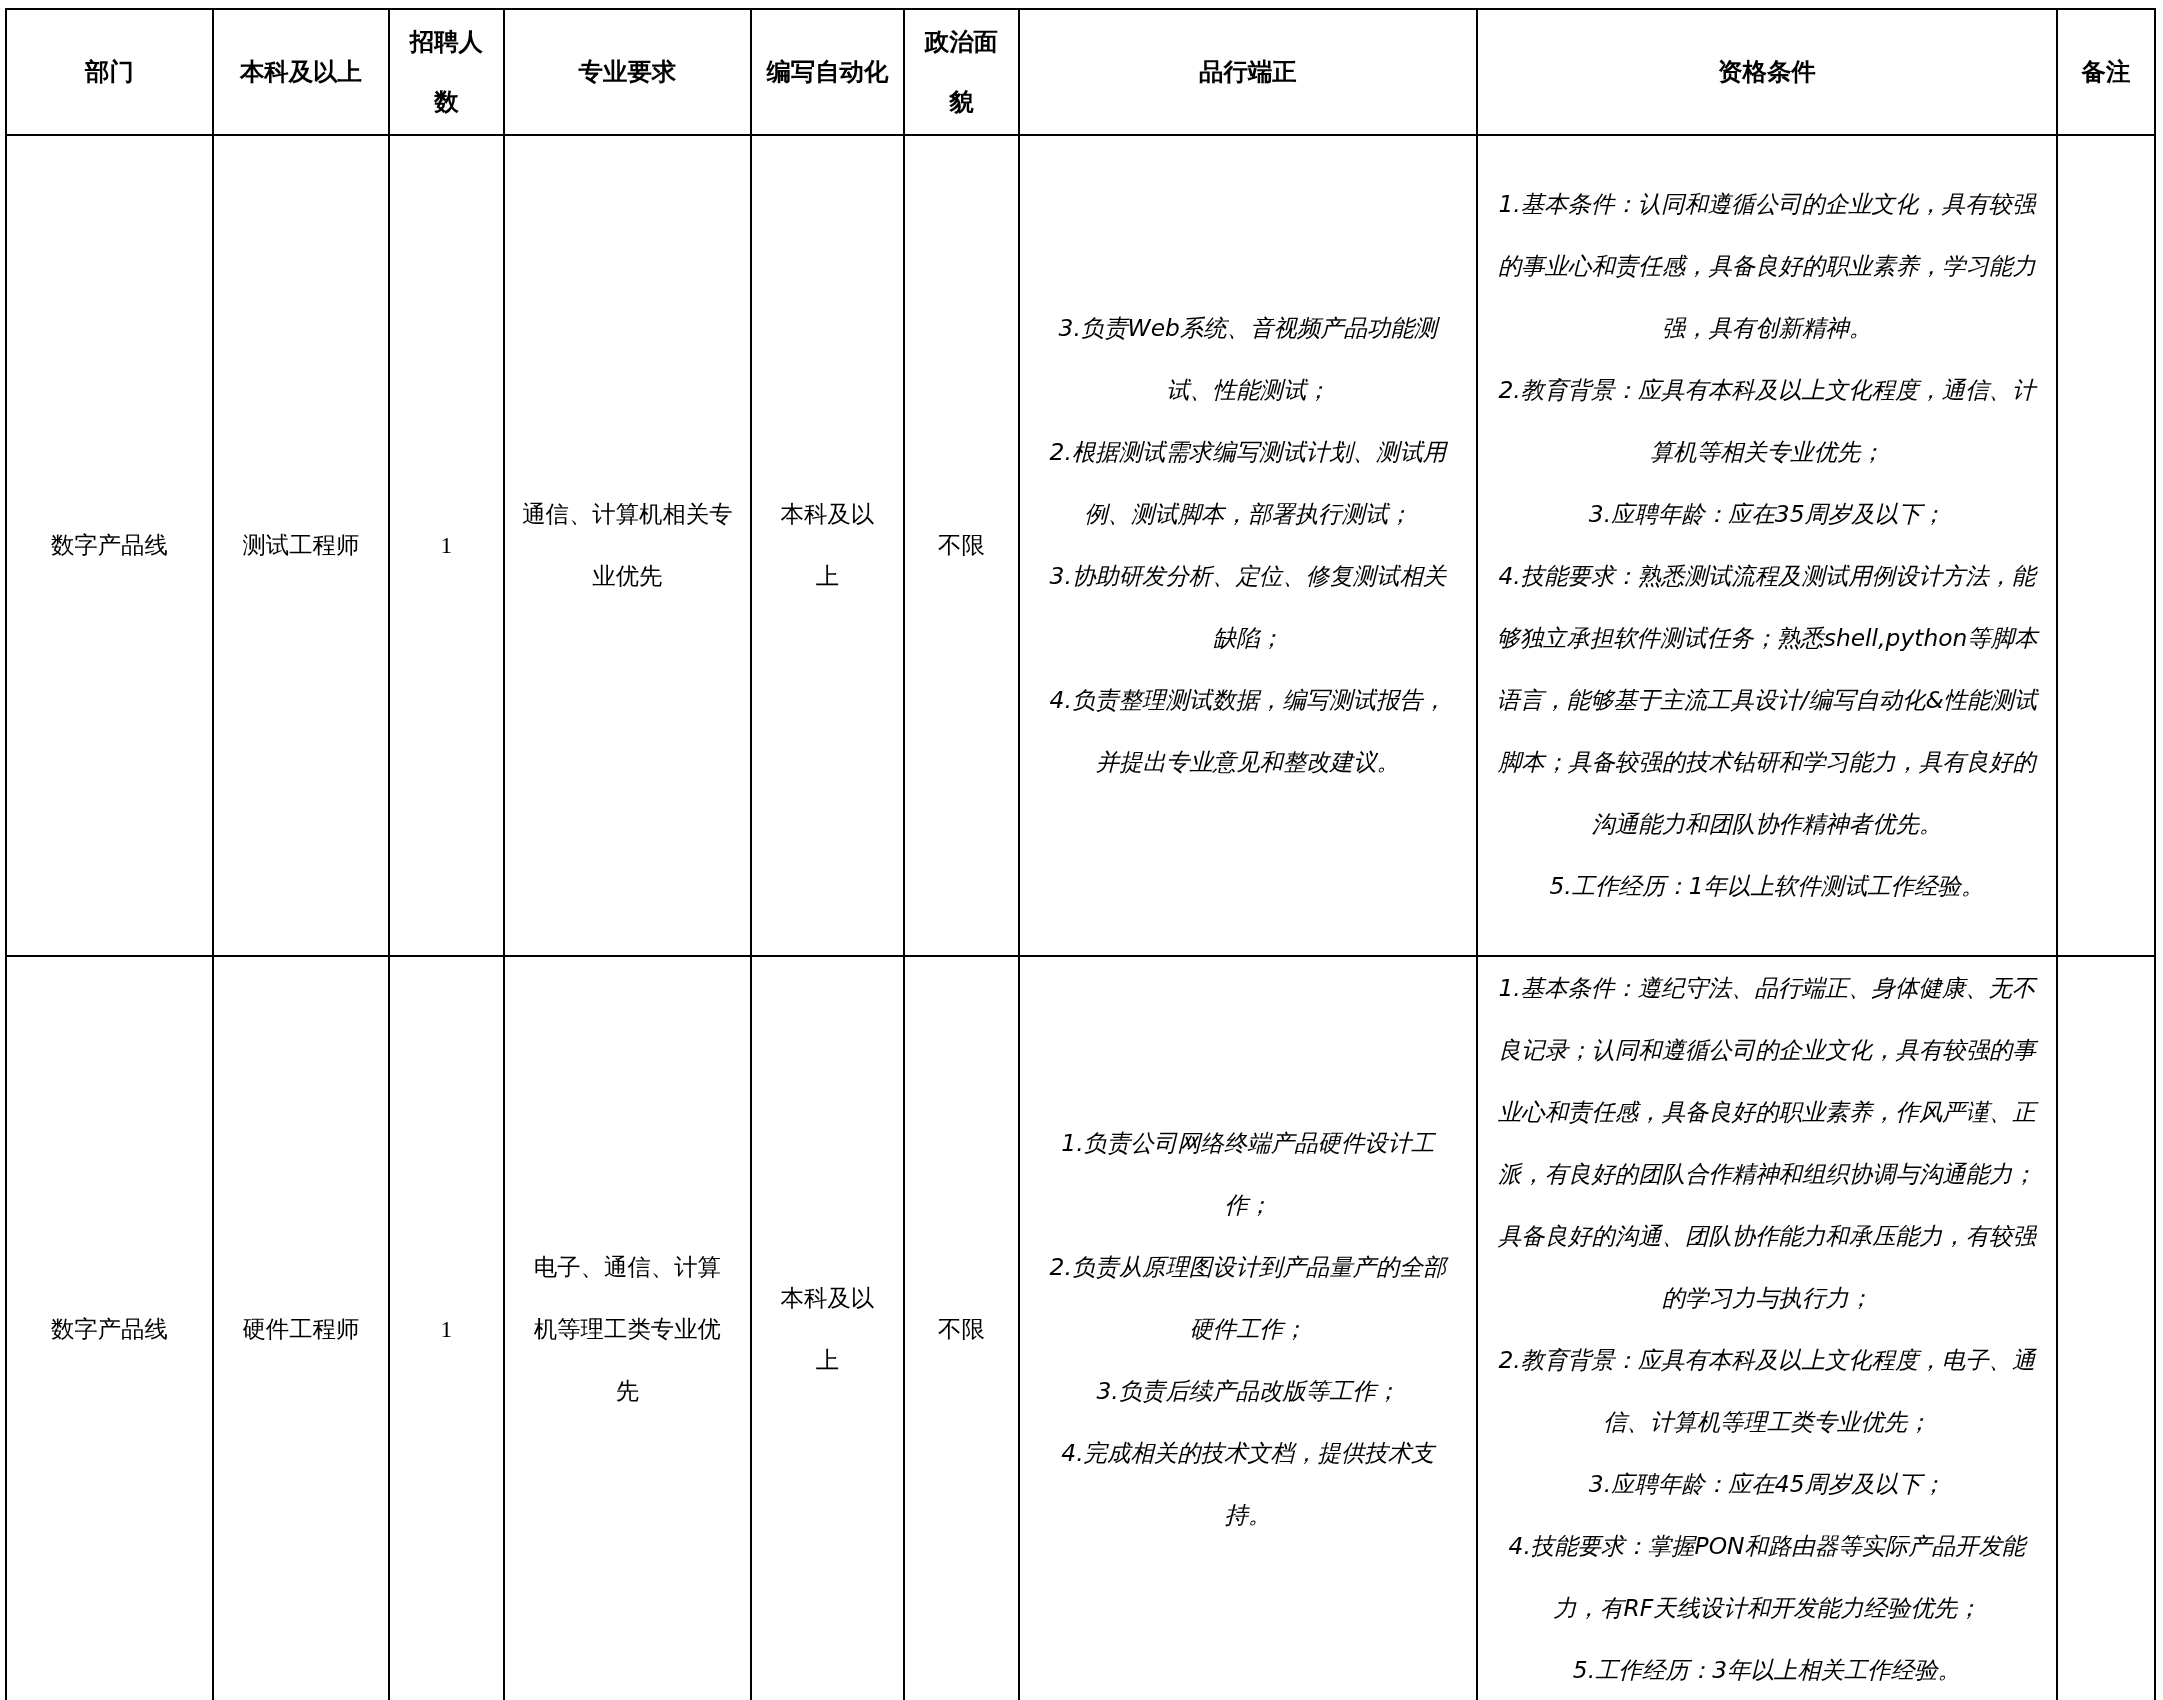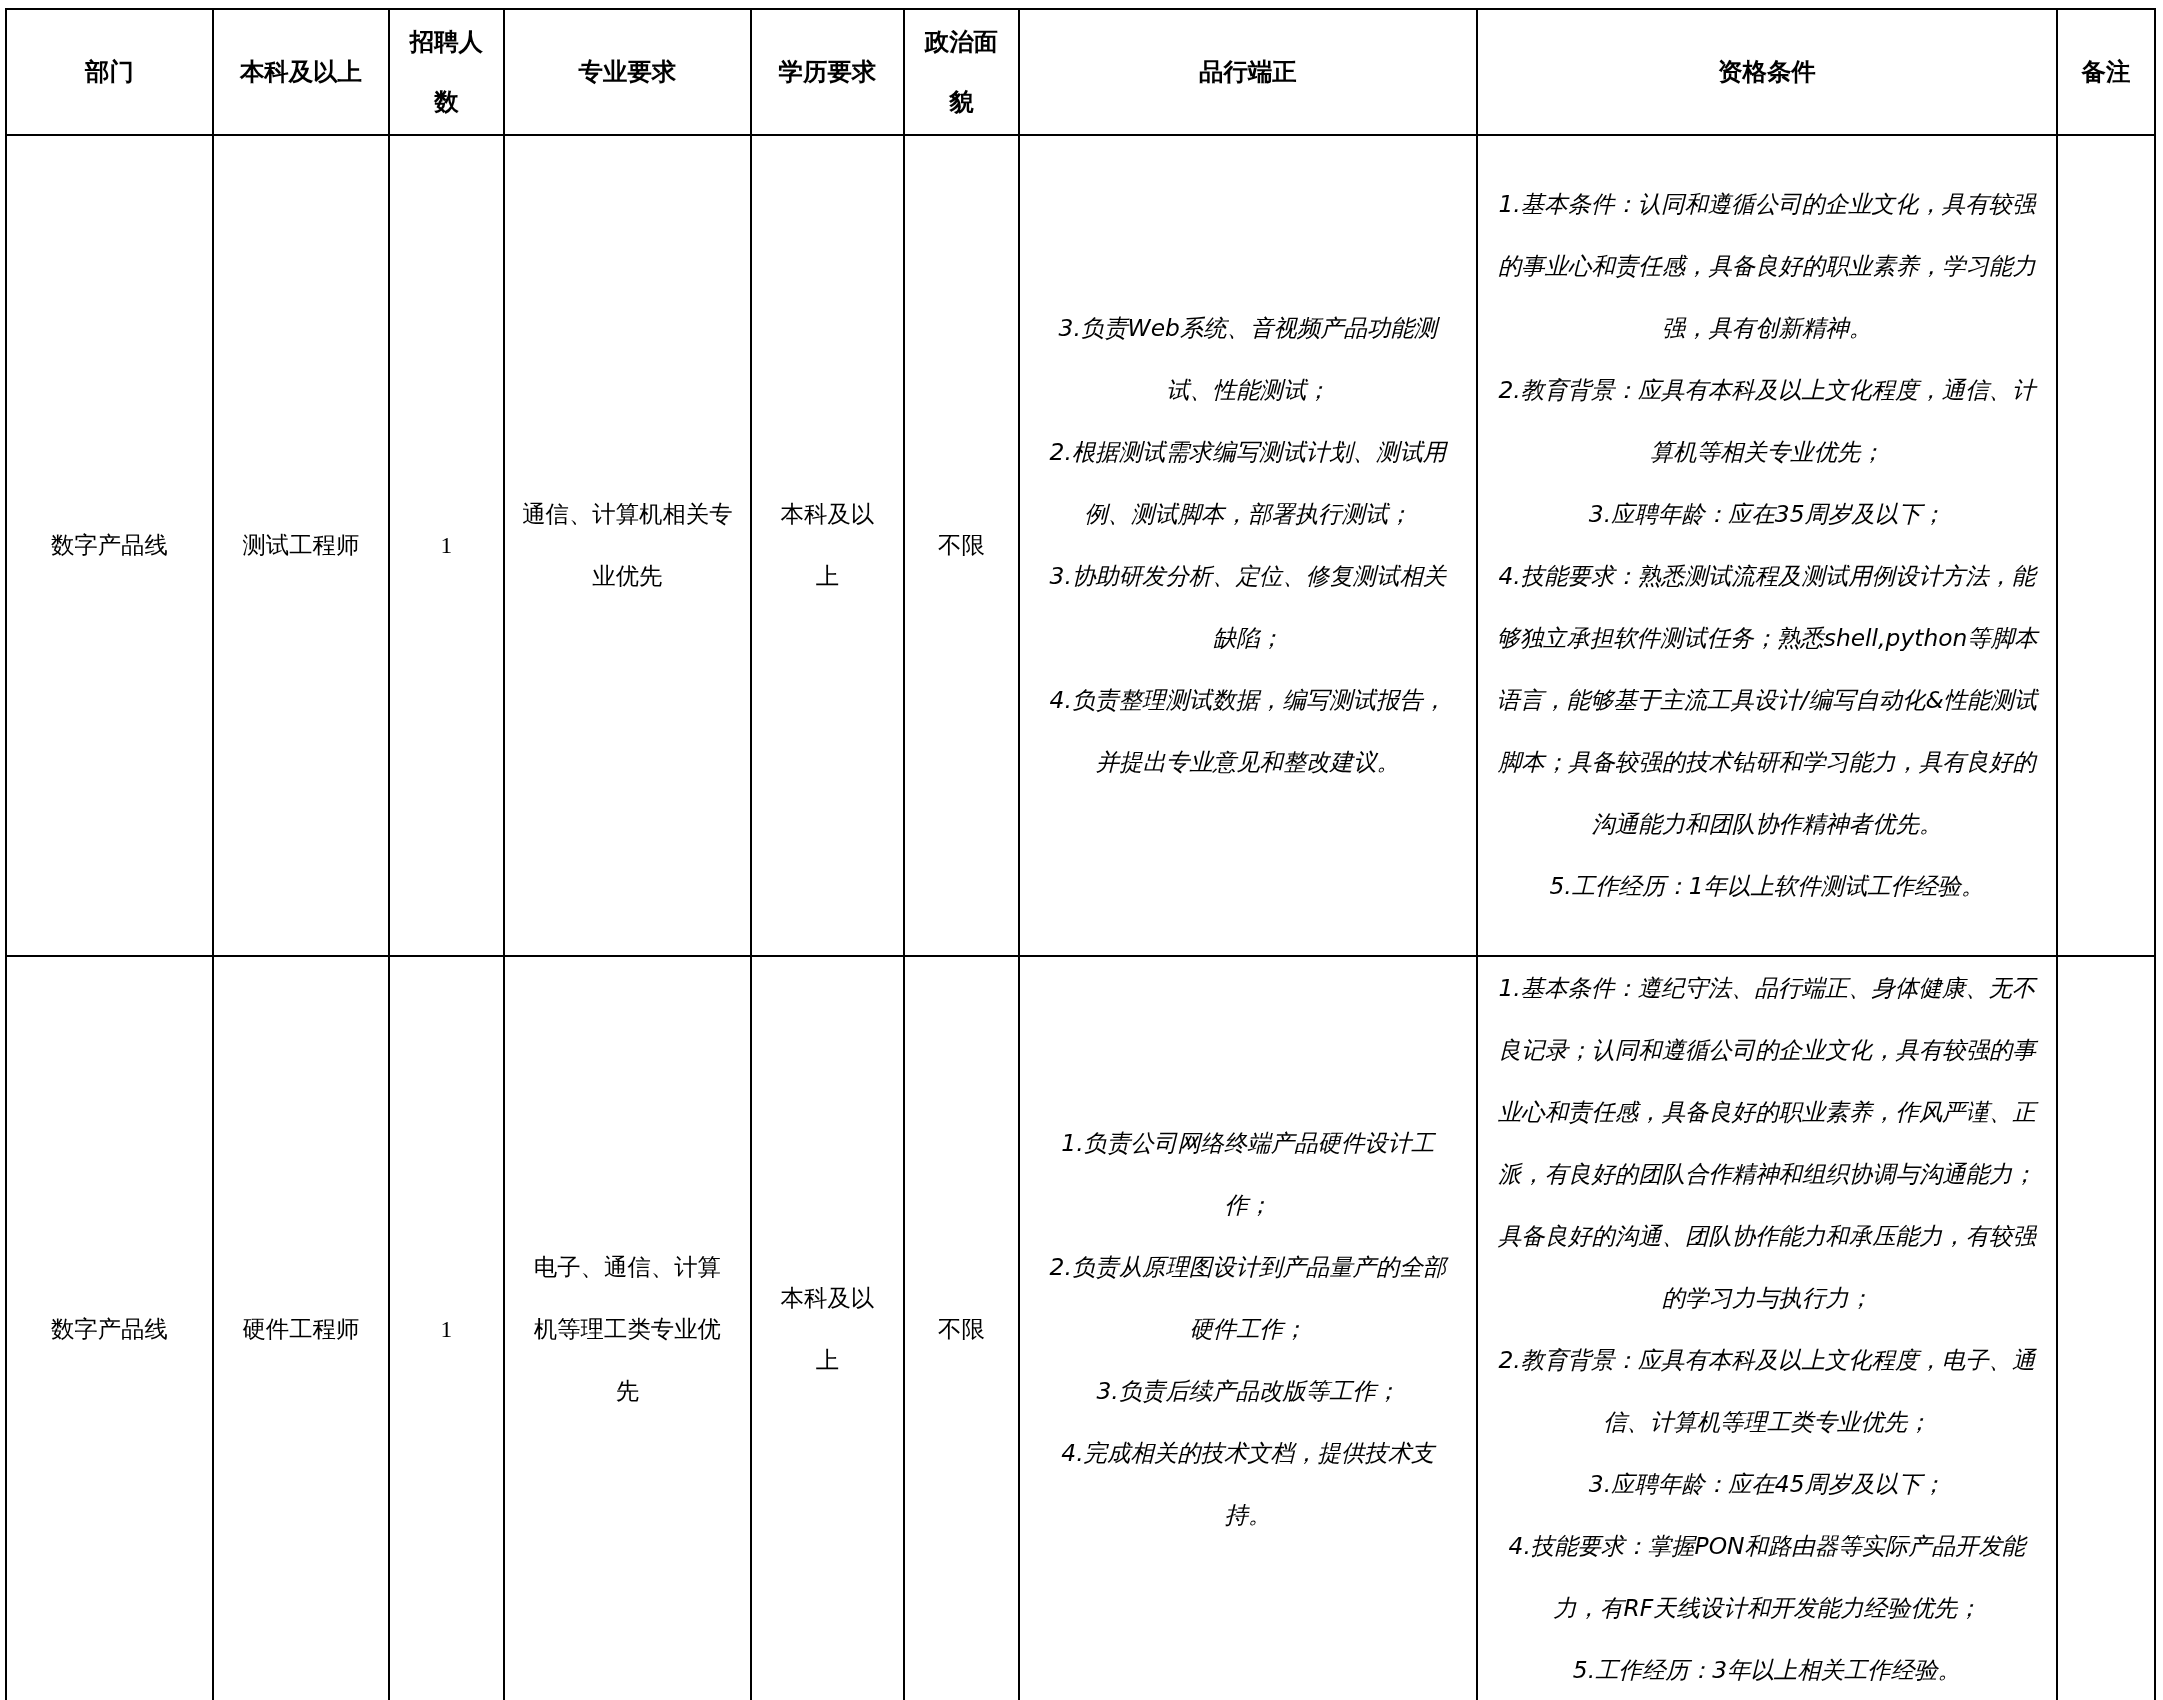--- a/index.html
+++ b/index.html
@@ -62,21 +62,21 @@
   </colgroup>
   <thead>
     <tr>
       <th>部门</th>
       <th>本科及以上</th>
       <th>
         <div>招聘人</div>
         <div>数</div>
       </th>
       <th>专业要求</th>
-      <th>学历要求</th>
+      <th>编写自动化</th>
       <th>
         <div>政治面</div>
         <div>貌</div>
       </th>
       <th>品行端正</th>
       <th>资格条件</th>
       <th>备注</th>
     </tr>
   </thead>
   <tbody>

